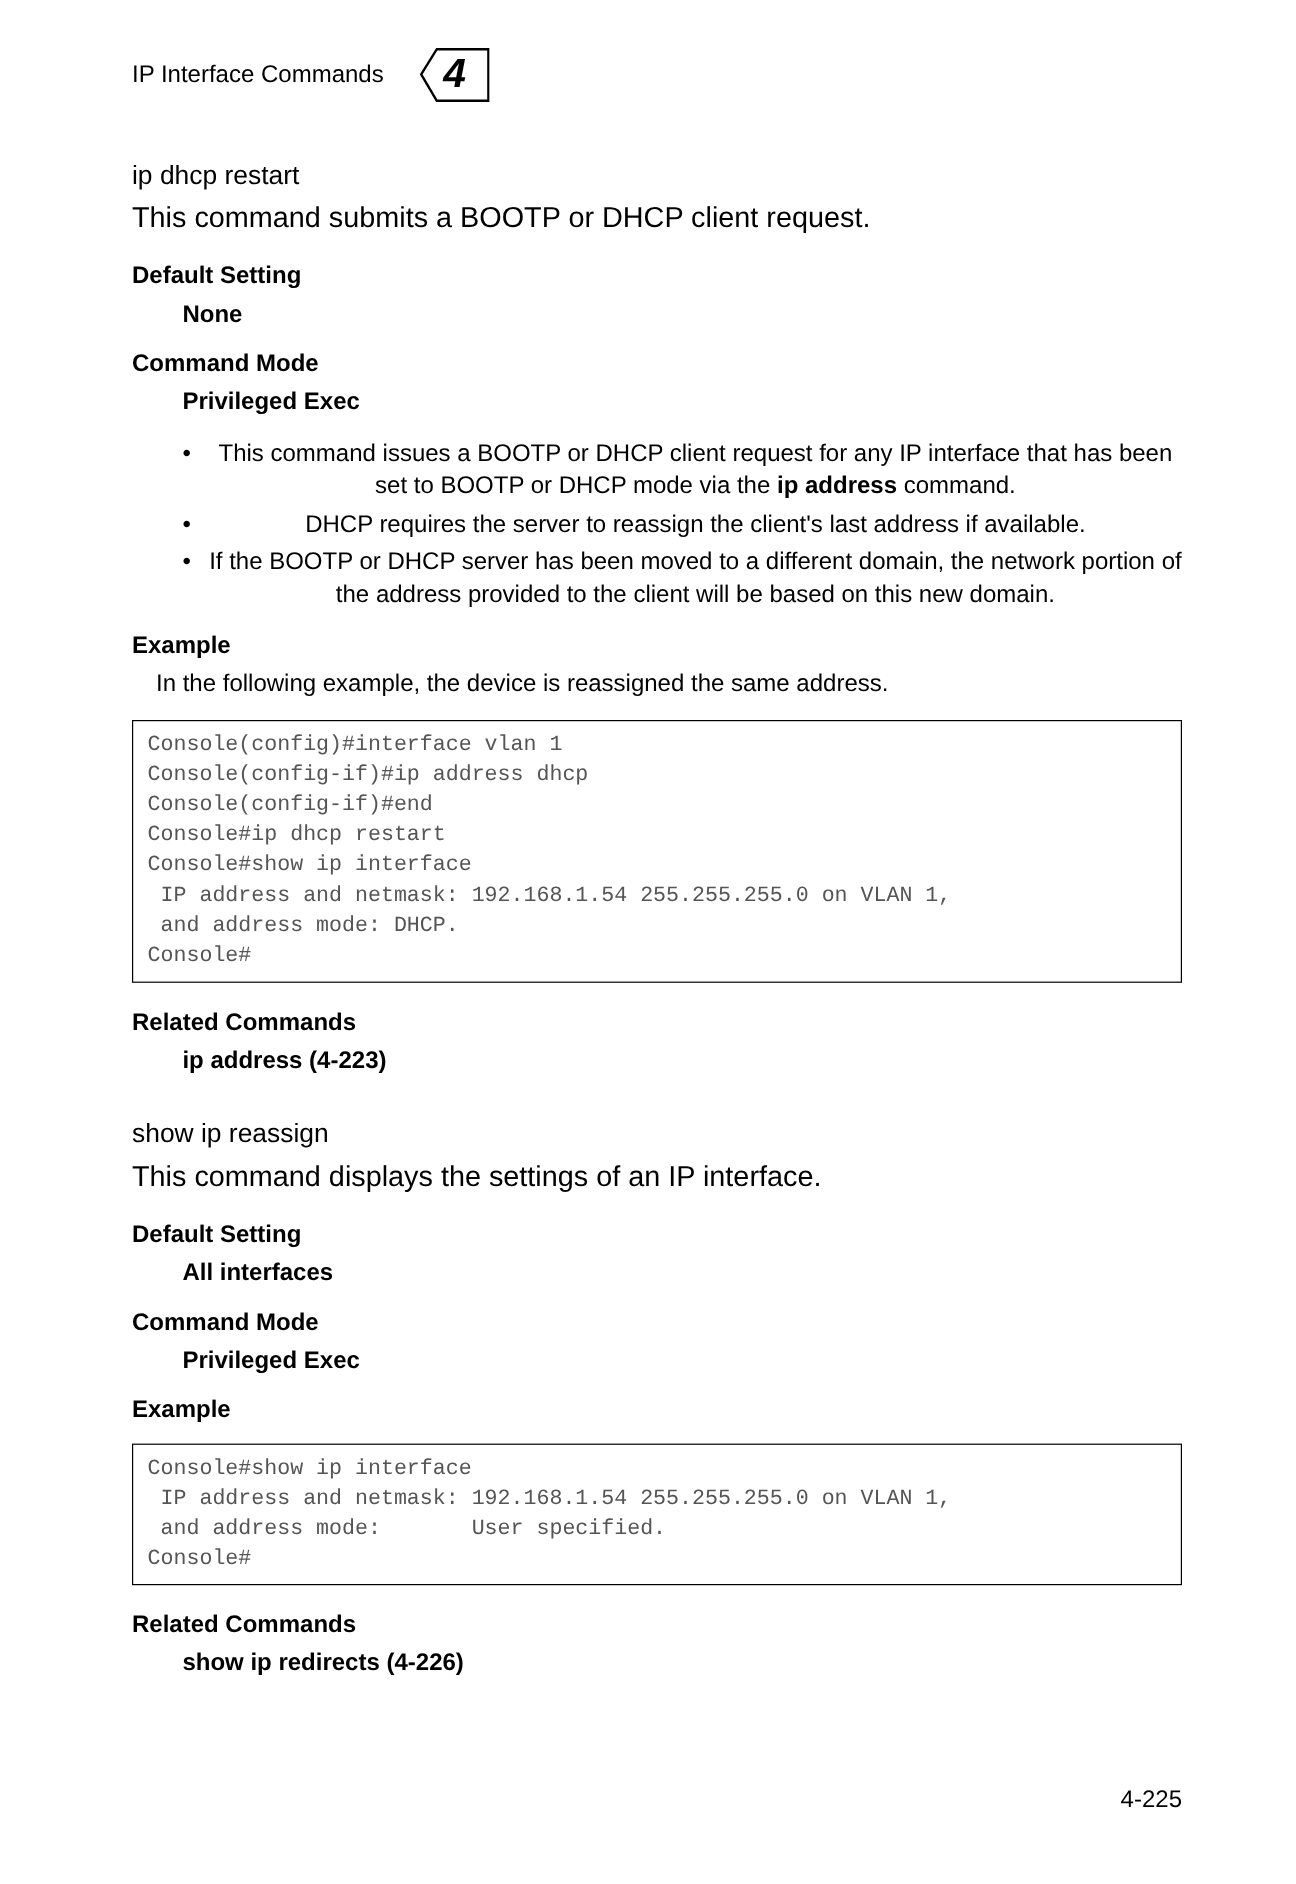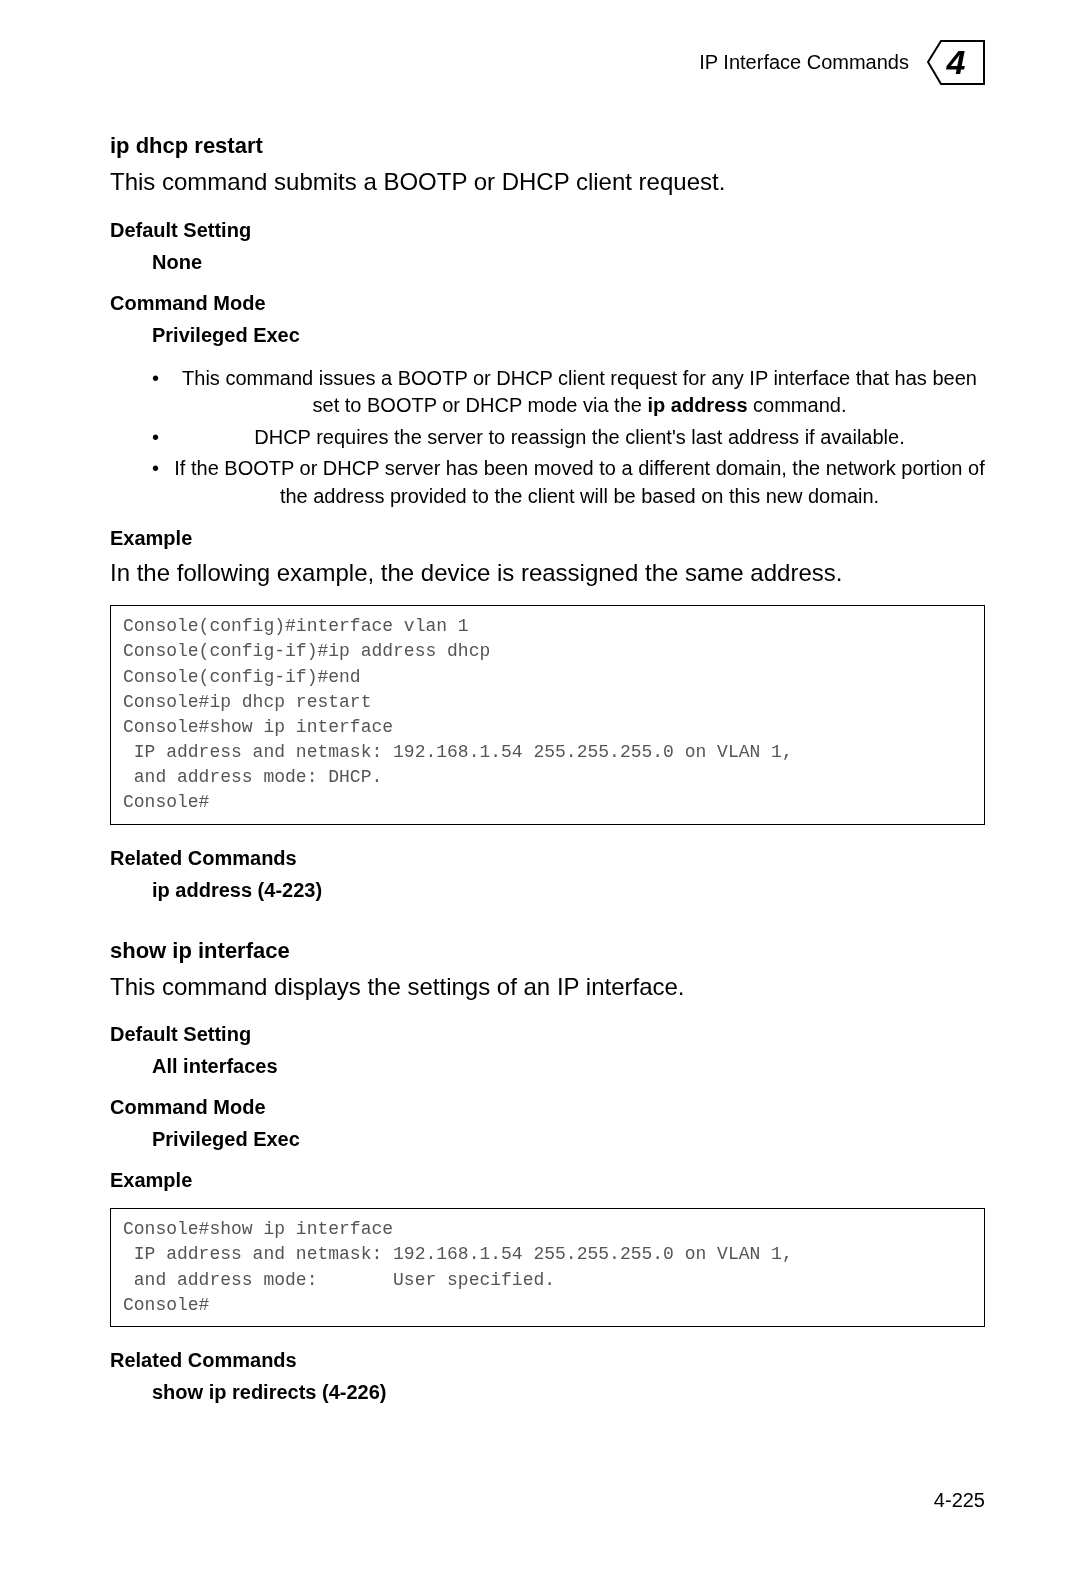--- a/index.html
+++ b/index.html
@@ -11,24 +11,24 @@
       font-family: Arial, Helvetica, sans-serif;
       background: #ffffff;
       width: 1080px;
       height: 1570px;
       position: relative;
       padding: 40px 95px 40px 110px;
       color: #000;
     }
     .header {
       display: flex;
-      justify-content: flex-end;
+      justify-content: flex-start;
       align-items: center;
       margin-bottom: 48px;
-      gap: 18px;
+      gap: 30px;
     }
     .header-title {
       font-size: 20px;
       font-weight: normal;
     }
     .chapter-badge {
       position: relative;
       width: 58px;
       height: 45px;
     }
@@ -40,21 +40,21 @@
       top: 50%;
       left: 50%;
       transform: translate(-50%, -52%);
       font-size: 34px;
       font-weight: 900;
       font-style: italic;
       color: #000;
     }
     .section-title {
       font-size: 22px;
-      font-weight: bold;
+      font-weight: normal;
       margin-bottom: 6px;
     }
     .section-desc {
       font-size: 24px;
       line-height: 1.4;
       margin-bottom: 20px;
     }
     .subsection {
       margin-bottom: 16px;
     }
@@ -86,24 +86,25 @@
       content: "•";
       position: absolute;
       left: 0;
       top: 0;
       font-size: 20px;
     }
     .inline-bold {
       font-weight: bold;
     }
     .example-intro {
-      font-size: 24px;
+      font-size: 20px;
       margin-top: 6px;
       margin-bottom: 16px;
       line-height: 1.4;
+      margin-left: 20px;
     }
     .code-block {
       border: 1px solid #000;
       padding: 8px 12px;
       font-family: "Courier New", Courier, monospace;
       font-size: 18px;
       line-height: 1.4;
       white-space: pre;
       margin-bottom: 22px;
       color: #555;
@@ -169,21 +170,21 @@
 
   <div class="subsection">
     <div class="subsection-title">Related Commands</div>
     <div class="subsection-value">ip address (4-223)</div>
   </div>
 </div>
 
 <div class="spacer"></div>
 
 <div>
-  <div class="section-title">show ip interface</div>
+  <div class="section-title">show ip reassign</div>
   <div class="section-desc">This command displays the settings of an IP interface.</div>
 
   <div class="subsection">
     <div class="subsection-title">Default Setting</div>
     <div class="subsection-value">All interfaces</div>
   </div>
 
   <div class="subsection">
     <div class="subsection-title">Command Mode</div>
     <div class="subsection-value">Privileged Exec</div>

